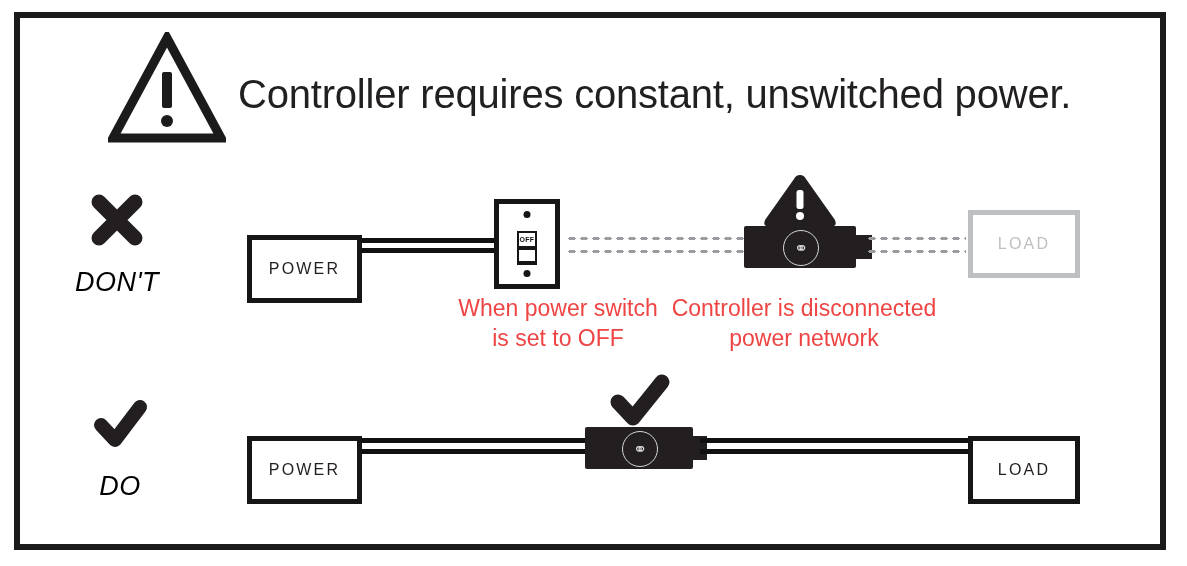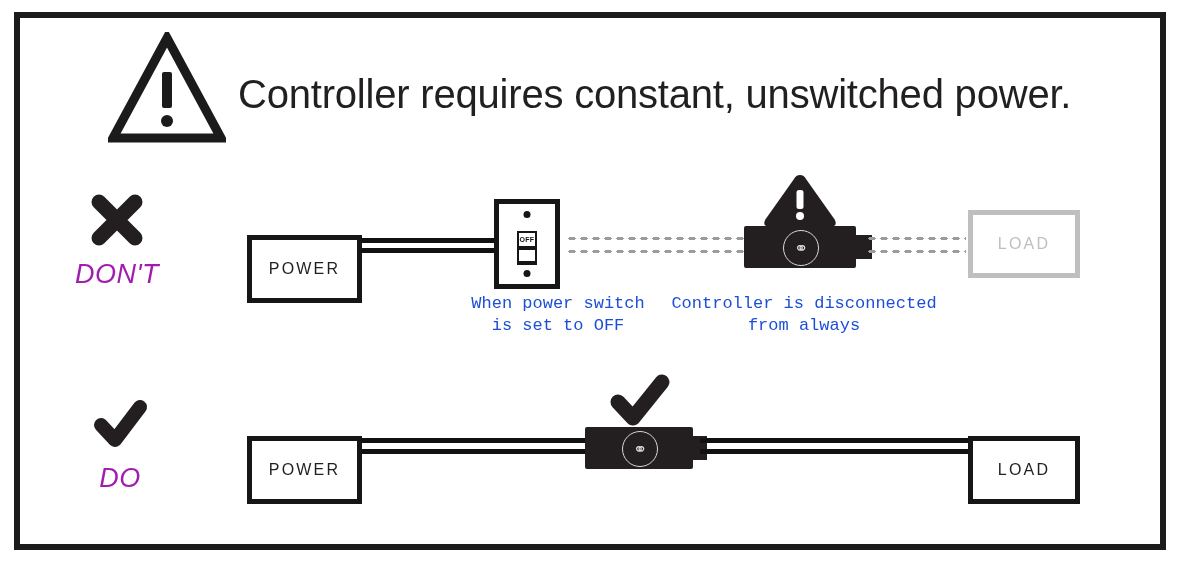--- a/index.html
+++ b/index.html
@@ -14,21 +14,21 @@
   
   #header{position:absolute;left:0;top:0;width:100%;height:150px;}
   #warn-triangle-outline{position:absolute;left:108px;top:32px;width:118px;height:112px;}
   #title{position:absolute;left:238px;top:72px;width:860px;
          font-size:40px;color:#221f20;letter-spacing:-.2px;white-space:nowrap;
          font-family:"Liberation Sans",sans-serif;}
 
   
   .mark-col{position:absolute;width:150px;text-align:center;}
   .mark-glyph{height:58px;}
-  .mark-label{font-size:27px;font-style:italic;color:#a21caf;margin-top:5px;
+  .mark-label{font-size:27px;font-style:italic;color:#000000;margin-top:13px;
               font-family:"Liberation Sans",sans-serif;letter-spacing:.5px;}
 
   .box{position:absolute;box-sizing:border-box;display:flex;align-items:center;
        justify-content:center;background:#fff;}
   .box-label{font-size:16px;letter-spacing:2.2px;font-family:"Liberation Sans",sans-serif;}
   .box.on{border:5px solid #161616;margin-top:25px;}
   .box.on .box-label{color:#231f20;}
   .box.off{border:5px solid #bdbfc1;}
   .box.off .box-label{color:#bdbfc1;}
 
@@ -56,22 +56,22 @@
          width:7px;height:7px;border-radius:50%;background:#161616;}
   #switch-toggle{position:absolute;left:50%;top:27px;transform:translateX(-50%);
                  width:20px;height:34px;background:#161616;box-sizing:border-box;
                  padding:2px;}
   #switch-off-label{width:100%;height:13px;background:#fff;color:#111;font-size:7px;
                     font-weight:bold;display:flex;align-items:center;justify-content:center;
                     letter-spacing:.3px;font-family:"Liberation Sans",sans-serif;}
   #switch-rocker{width:100%;height:11px;background:#fff;margin-top:4px;}
 
   
-  .caption{position:absolute;text-align:center;font-size:17px;color:#1d4ed8;
-           line-height:1.32;font-family:Liberation Mono, monospace;}
+  .caption{position:absolute;text-align:center;font-size:23px;color:#ef4444;
+           line-height:1.32;font-family:Liberation Sans, sans-serif;}
 </style>
 </head>
 <body>
 
 <div id="frame">
   <div id="border-box"></div>
 
   <div id="header">
     <svg id="warn-triangle-outline" viewBox="0 0 118 112">
       <path d="M59 6 L113 106 L5 106 Z" fill="none" stroke="#1b1b1b" stroke-width="9" stroke-linejoin="miter"></path>
@@ -124,21 +124,21 @@
   <div class="dotline" style="left:866px;top:236px;width:100px;"></div>
   <div class="dotline" style="left:866px;top:249px;width:100px;"></div>
 
   <div class="box off" style="left:968px;top:210px;width:112px;height:68px;">
     <span class="box-label">LOAD</span>
   </div>
 
   <div class="caption" style="left:428px;top:293px;width:260px;white-space:pre-line;">When power switch
 is set to OFF</div>
   <div class="caption" style="left:664px;top:293px;width:280px;white-space:pre-line;">Controller is disconnected
-from always</div>
+power network</div>
 
   <div class="mark-col" style="left:45px;top:396px;">
     <svg class="mark-glyph" viewBox="0 0 60 58" width="60" height="58">
       <path d="M11 29 L25 44 L50 11" fill="none" stroke="#231f20" stroke-width="14" stroke-linecap="round" stroke-linejoin="round"></path>
     </svg>
     <div class="mark-label">DO</div>
   </div>
 
   <div class="box on" style="left:247px;top:411px;width:115px;height:68px;">
     <span class="box-label">POWER</span>

